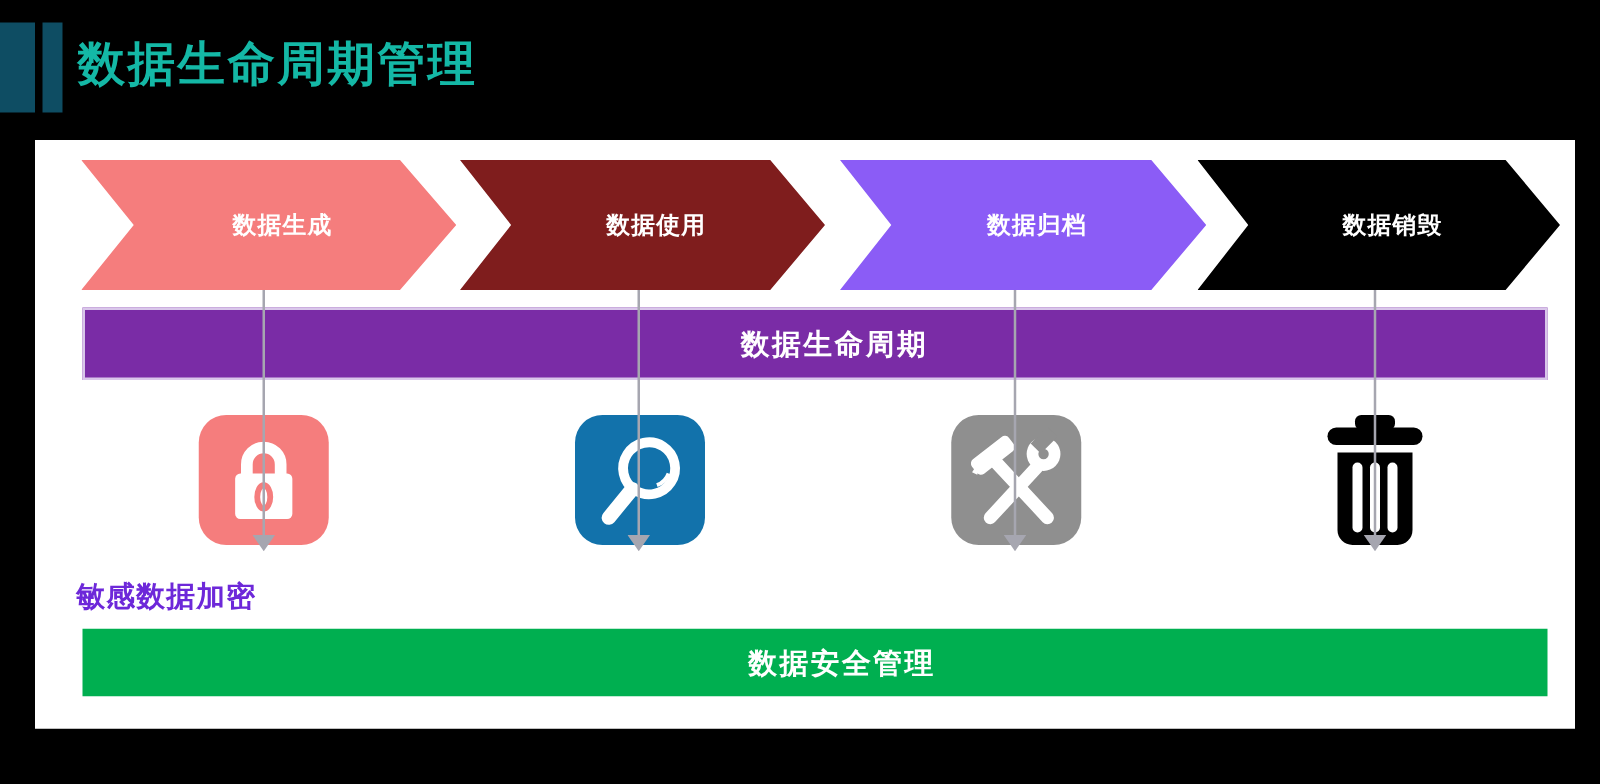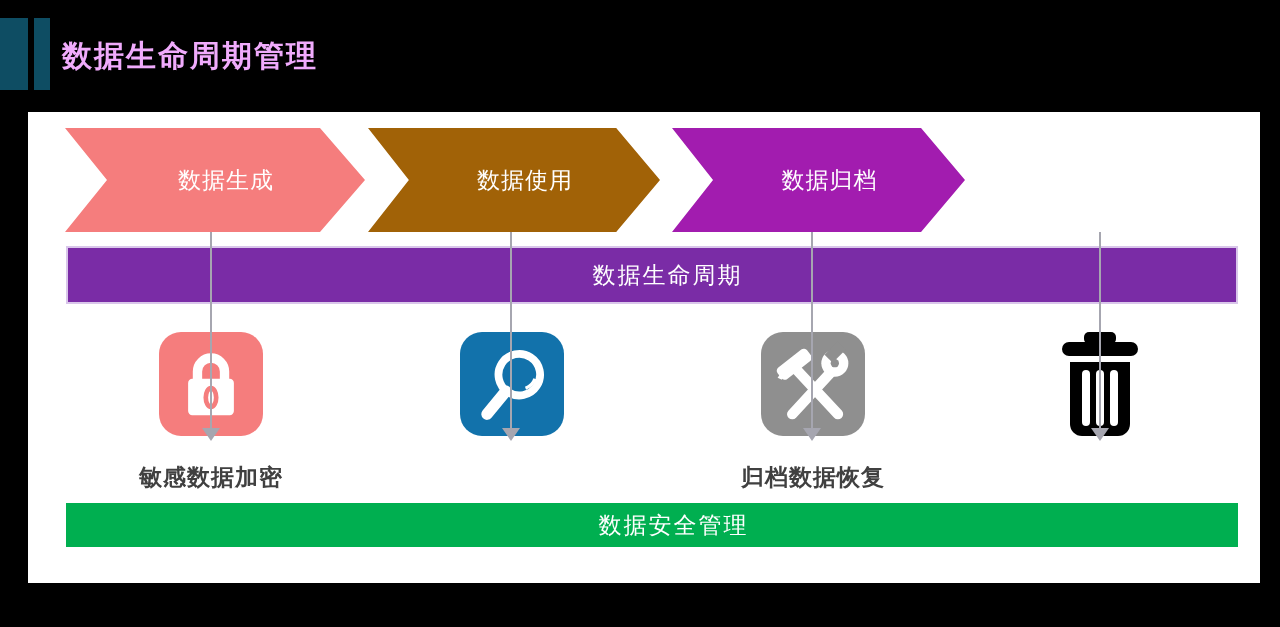--- a/index.html
+++ b/index.html
@@ -3,88 +3,91 @@
 <meta charset="utf-8">
 <style>
   * { margin:0; padding:0; box-sizing:border-box; }
   html,body { width:1280px; height:627px; background:#000; overflow:hidden;
               font-family:"Liberation Sans","DejaVu Sans",sans-serif; }
   .page { position:relative; width:1280px; height:627px; background:#000; }
 
   
   .accent-bar-1 { position:absolute; left:0;  top:18; top:18px; width:28px; height:72px; }
   .accent-bar-2 { position:absolute; left:34px; top:18px; width:16px; height:72px; }
-  .page-title   { position:absolute; left:62px; top:36px; font-size:30px; font-weight:bold;
-                  color:#f0abfc; letter-spacing:2px; white-space:nowrap; }
+  .page-title   { position:absolute; left:62px; top:26px; font-size:38px; font-weight:bold;
+                  color:#14b8a6; letter-spacing:2px; white-space:nowrap; }
 
   
   .panel { position:absolute; left:28px; top:112px; width:1232px; height:471px; background:#fff; }
 
   
   .chevron { position:absolute; top:16px; height:104px; display:flex; align-items:center;
              justify-content:center; padding-left:22px;
              clip-path:polygon(0 0, 85% 0, 100% 50%, 85% 100%, 0 100%, 14% 50%); }
-  .chevron span { color:#fff; font-size:23px; font-weight:normal; letter-spacing:1px; }
+  .chevron span { color:#fff; font-size:19px; font-weight:bold; letter-spacing:1px; }
   .chevron.c1 { left:37px;  width:300px; }
   .chevron.c2 { left:340px; width:292px; }
   .chevron.c3 { left:644px; width:293px; }
   .chevron.c4 { left:930px; width:290px; }
 
   
   .band { position:absolute; left:38px; width:1172px; display:flex; align-items:center;
           justify-content:center; z-index:1; }
-  .band span { color:#fff; font-size:23px; font-weight:normal; letter-spacing:2px;margin-left:31px; }
+  .band span { color:#fff; font-size:23px; font-weight:bold; letter-spacing:2px;margin-left:31px; }
   .band.lifecycle { top:134px; height:58px; border:2px solid #D9C6EA; }
-  .band.security  { top:391px; height:44px;padding-left:12px; }
+  .band.security  { top:391px; height:54px;padding-left:12px; }
 
   
   .connector { position:absolute; z-index:2; }
   .connector .line { position:absolute; left:8px; top:0; width:2px; height:196px; }
   .connector svg   { position:absolute; left:0; top:196px; display:block; }
   .conn1 { left:174px;  top:120px; }
   .conn2 { left:474px;  top:120px; }
   .conn3 { left:775px;  top:120px; }
   .conn4 { left:1063px; top:120px; }
 
   
   .icon-tile { position:absolute; top:220px; width:104px; height:104px; border-radius:22px; }
   .icon-tile svg { display:block; width:104px; height:104px; }
   .tile1 { left:131px; }
   .tile2 { left:432px; }
   .tile3 { left:733px; }
   .trash-wrap { position:absolute; top:218px; left:1028px; width:88px; height:108px; }
   .trash-wrap svg { display:block; width:88px; height:108px; }
 
   
-  .measure-label { position:absolute; top:350px; width:300px; text-align:center;
-                   font-size:23px; font-weight:bold; color:#404040; letter-spacing:1px; }
+  .measure-label { position:absolute; top:350px; width:300px; text-align:left;
+                   font-size:23px; font-weight:bold; color:#6d28d9; letter-spacing:1px; }
   .ml1 { left:33px; }
   .ml2 { left:334px; }
   .ml3 { left:635px; }
   .ml4 { left:923px; }
 </style>
 </head>
 <body>
 
 <div class="page">
 
   <div class="accent-bar-1" style="background-color: rgb(14, 77, 99);"></div>
   <div class="accent-bar-2" style="background-color: rgb(14, 77, 99);"></div>
   <div class="page-title">数据生命周期管理</div>
 
   <div class="panel">
 
     <div class="chevron c1" style="background-color: rgb(245, 125, 125);">
       <span>数据生成</span>
     </div>
-    <div class="chevron c2" style="background-color: #a16207;">
+    <div class="chevron c2" style="background-color: #7f1d1d;">
       <span>数据使用</span>
     </div>
-    <div class="chevron c3" style="background-color: #a21caf;">
+    <div class="chevron c3" style="background-color: #8b5cf6;">
       <span>数据归档</span>
+    </div>
+    <div class="chevron c4" style="background-color: rgb(0, 0, 0);">
+      <span>数据销毁</span>
     </div>
 
     <div class="band lifecycle" style="background-color: rgb(122, 44, 166);">
       <span>数据生命周期</span>
     </div>
 
     <div class="connector conn1">
       <div class="line" style="background-color: rgb(166, 166, 176);"></div>
       <svg width="18" height="13">
         <polygon points="0,0 18,0 9,13" fill="#A6A6B0"></polygon>
@@ -139,20 +142,19 @@
         <rect x="28" y="2" width="32" height="12" rx="5" fill="#000000"></rect>
         <rect x="6" y="12" width="76" height="14" rx="7" fill="#000000"></rect>
         <path d="M14 32 h60 v62 a12 12 0 0 1 -12 12 h-36 a12 12 0 0 1 -12 -12 z" fill="#000000"></path>
         <rect x="26" y="40" width="8" height="56" rx="4" fill="#fff"></rect>
         <rect x="40" y="40" width="8" height="56" rx="4" fill="#fff"></rect>
         <rect x="54" y="40" width="8" height="56" rx="4" fill="#fff"></rect>
       </svg>
     </div>
 
     <div class="measure-label ml1">敏感数据加密</div>
-    <div class="measure-label ml3">归档数据恢复</div>
 
     <div class="band security" style="background-color: rgb(0, 175, 80);">
       <span>数据安全管理</span>
     </div>
 
   </div>
 </div>
 
 </body></html>

